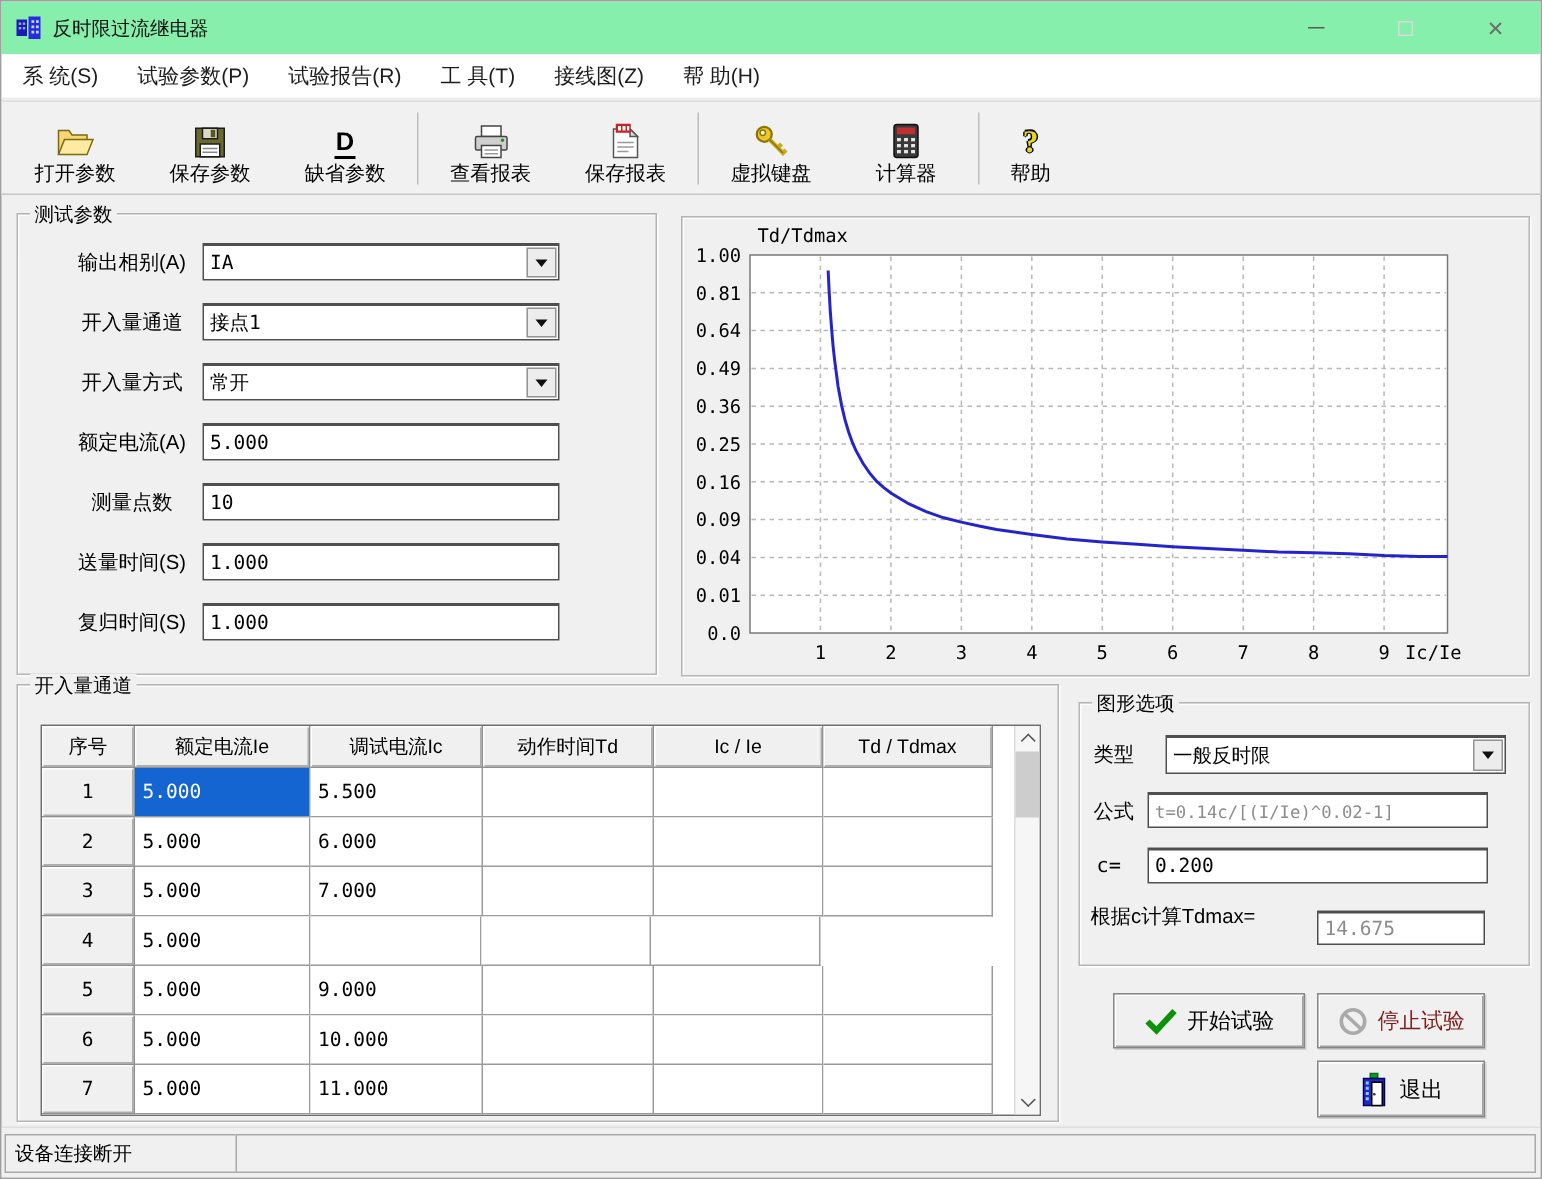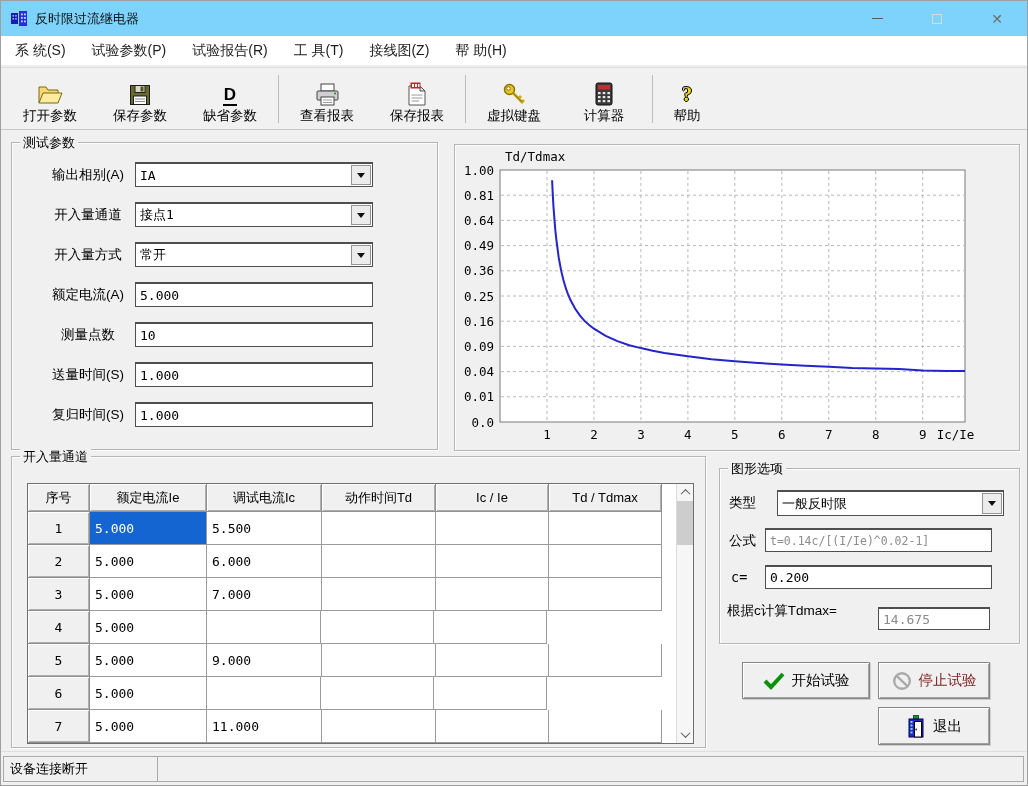--- a/index.html
+++ b/index.html
@@ -3,21 +3,21 @@
 <meta charset="utf-8">
 <style>
   * { margin:0; padding:0; box-sizing:border-box; }
   html,body { background:#d9d9d9; }
   body { font-family:"Liberation Sans", sans-serif; color:#000; }
 
   .window { position:relative; width:1028px; height:786px; background:#f0f0f0;
             border:1px solid #9f9f9f; overflow:hidden; }
 
   
-  .titlebar { position:absolute; left:0; top:0; width:100%; height:35px; background:#7dd3fc; }
+  .titlebar { position:absolute; left:0; top:0; width:100%; height:35px; background:#86efac; }
   .app-icon { position:absolute; left:9px; top:8px; width:19px; height:19px; }
   .title-text { position:absolute; left:34px; top:9px; font-size:13px; color:#111; }
   .win-controls { position:absolute; right:0; top:0; height:35px; display:flex; }
   .win-btn { width:60px; height:35px; display:flex; align-items:center; justify-content:center; }
   .glyph-min { width:11px; height:0; border-top:1px solid #5a5a5a; }
   .glyph-max { width:10px; height:10px; border:1px solid #d9d9d9; }
   .glyph-close { font-size:14px; color:#6e6e6e; line-height:1; }
 
   
   .menubar { position:absolute; left:0; top:35px; width:100%; height:30px; background:#fff;
@@ -399,20 +399,21 @@
             <div class="th rowhead" style="width: 62px;">5</div>
             <div class="td" style="width: 117px;">5.000</div>
             <div class="td" style="width: 115px;">9.000</div>
             <div class="td" style="width: 114px;"></div>
             <div class="td" style="width: 113px;"></div>
             <div class="td" style="width: 113px;"></div>
           </div>
           <div class="tr">
             <div class="th rowhead" style="width: 62px;">6</div>
             <div class="td" style="width: 117px;">5.000</div>
+            <div class="td" style="width: 115px;">10.000</div>
             <div class="td" style="width: 114px;"></div>
             <div class="td" style="width: 113px;"></div>
             <div class="td" style="width: 113px;"></div>
           </div>
           <div class="tr">
             <div class="th rowhead" style="width: 62px;">7</div>
             <div class="td" style="width: 117px;">5.000</div>
             <div class="td" style="width: 115px;">11.000</div>
             <div class="td" style="width: 114px;"></div>
             <div class="td" style="width: 113px;"></div>

